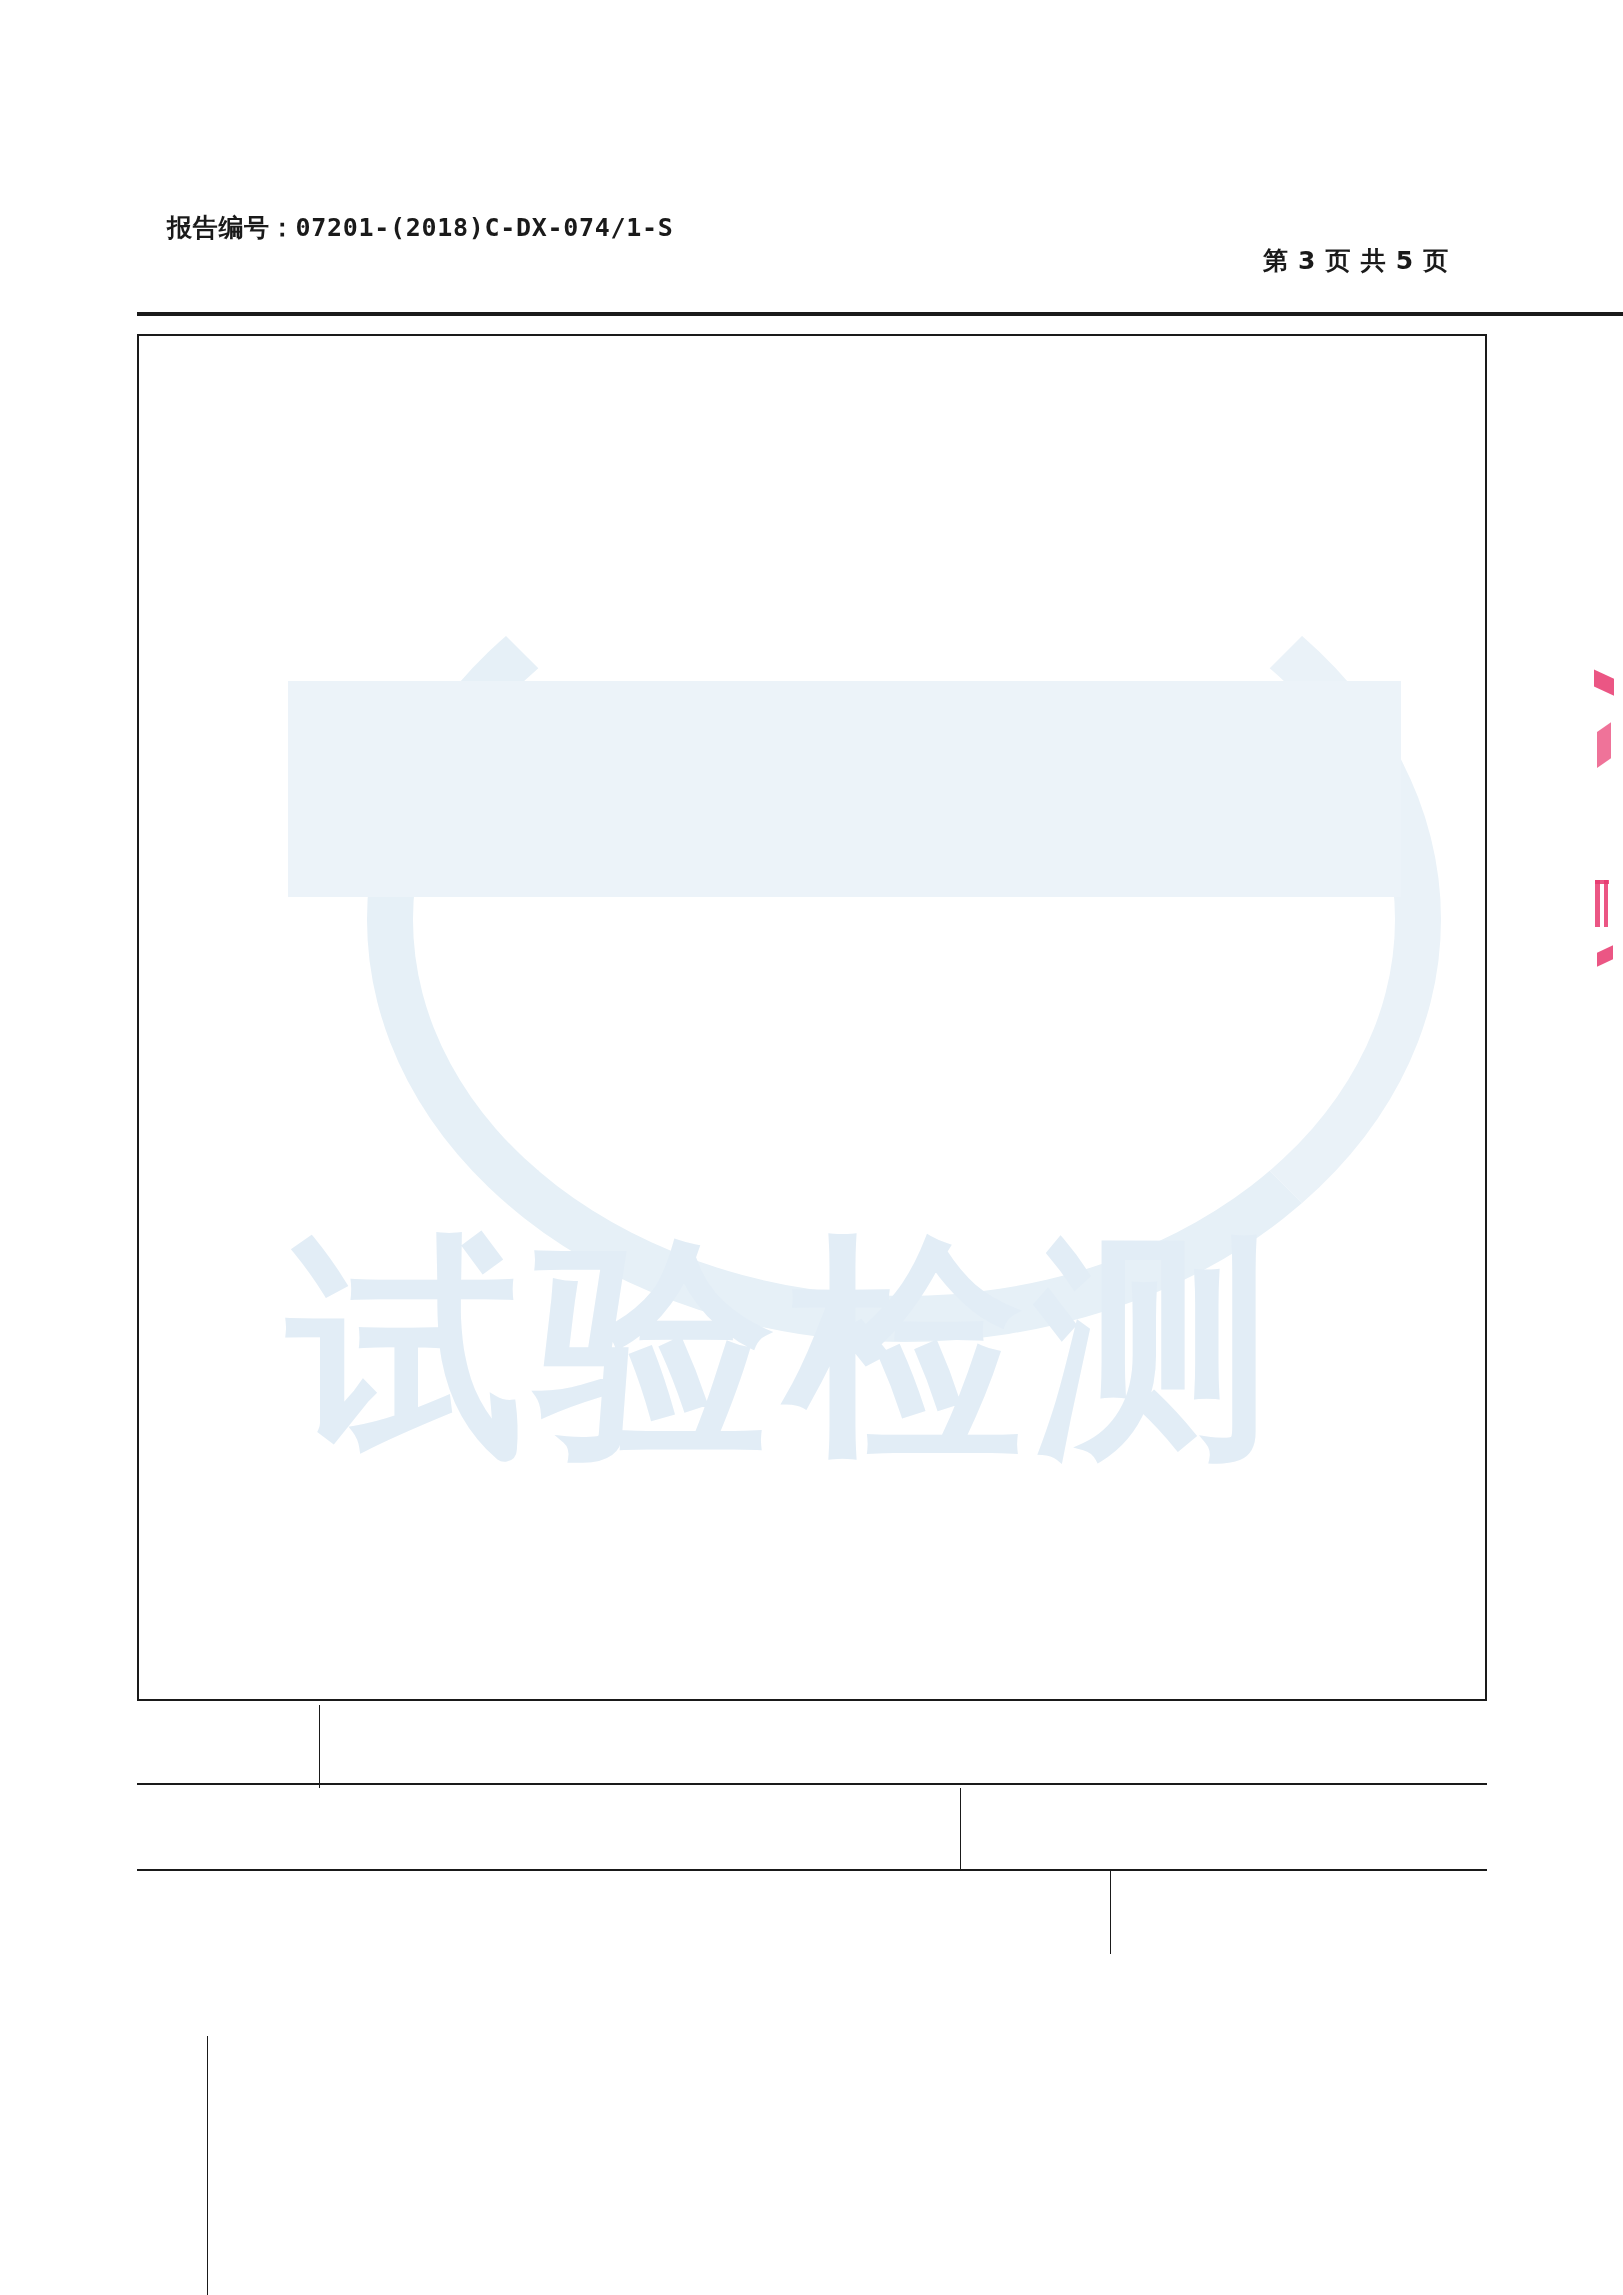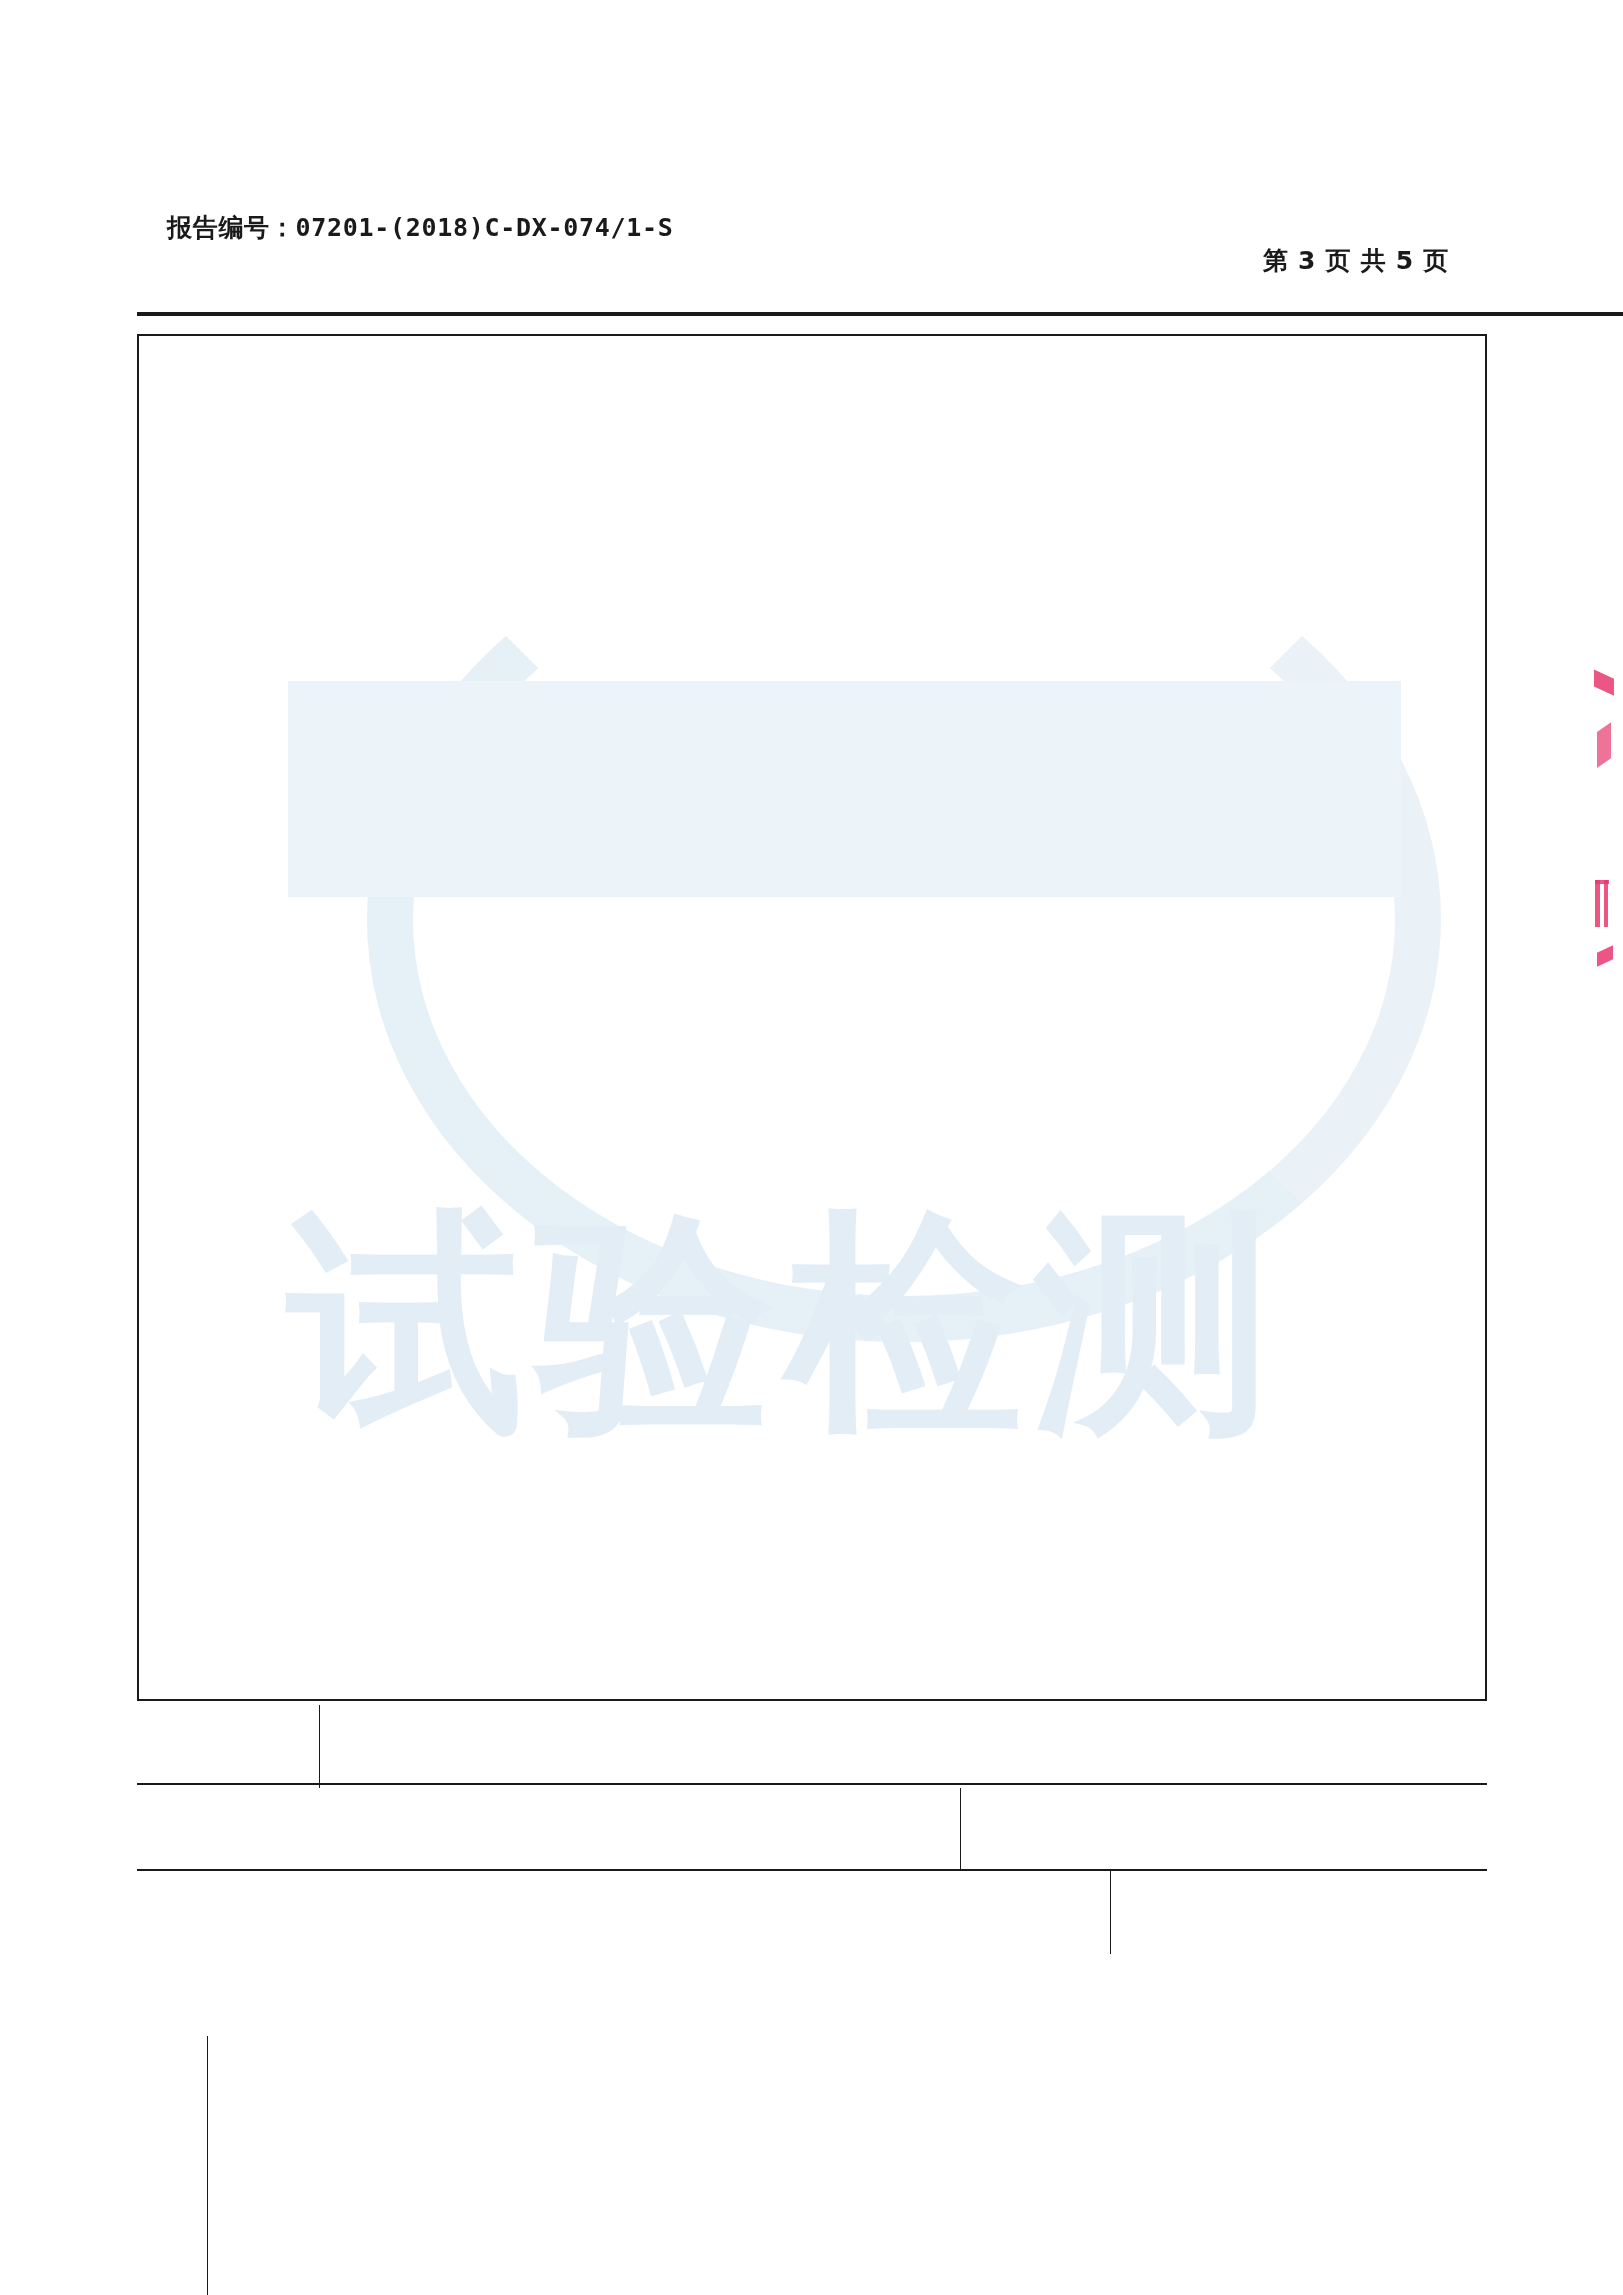--- a/index.html
+++ b/index.html
@@ -14,21 +14,21 @@
   .cn { font-family:"DejaVu Sans","Liberation Sans",sans-serif; }
   .watermark { position:absolute; color:#e2edf6; font-family:"DejaVu Sans","Liberation Sans",sans-serif; font-weight:bold; z-index:0; }
   .content { position:relative; z-index:1; }
   .stamp { position:absolute; background:#e8386e; opacity:0.85; }
 </style>
 </head>
 <body>
 
 <div class="watermark" style="left:367px; top:497px; width:982px; height:753px; border:46px solid #e6f0f7; border-radius:50%; border-top-color:transparent; border-right-color:#eaf2f8; background:transparent;"></div>
 <div class="watermark" style="left:288px; top:681px; width:1113px; height:216px; background:#ecf3f9;"></div>
-<div class="watermark" style="left:288px; top:1206px; font-size:236px; letter-spacing:13px; line-height:1;">试验检测</div>
+<div class="watermark" style="left:288px; top:1231px; font-size:236px; letter-spacing:13px; line-height:1;">试验检测</div>
 
 <div class="abs hdr-text content" style="left:167px; top:211px;">报告编号：07201-(2018)C-DX-074/1-S</div>
 <div class="abs hdr-text content cn" style="left:1263px; top:211px;">第 3 页 共 5 页</div>
 <div class="rule content"></div>
 
 <div class="table content"></div>
 
 <div class="hline content" style="left:137px; top:346px; width:1350px;"></div>
 <div class="hline content" style="left:137px; top:430px; width:1350px;"></div>
 

